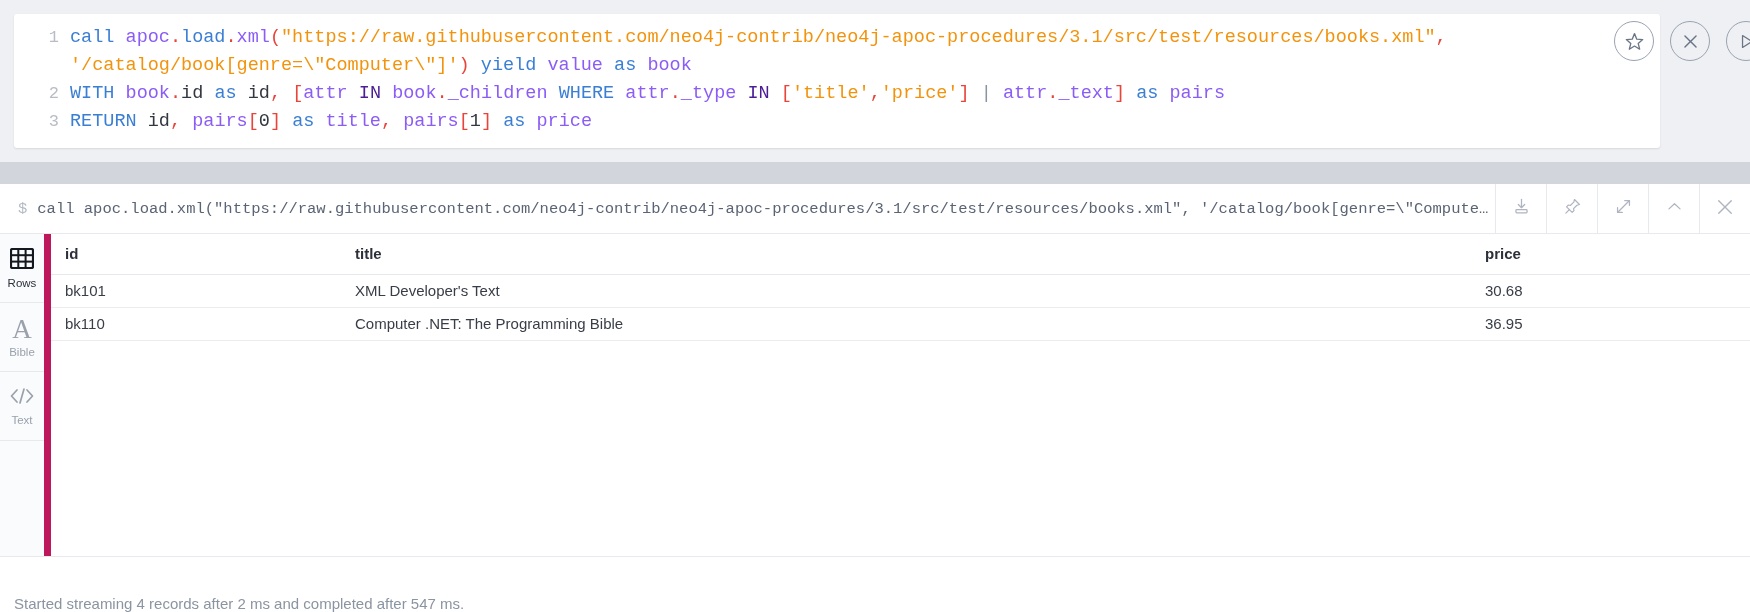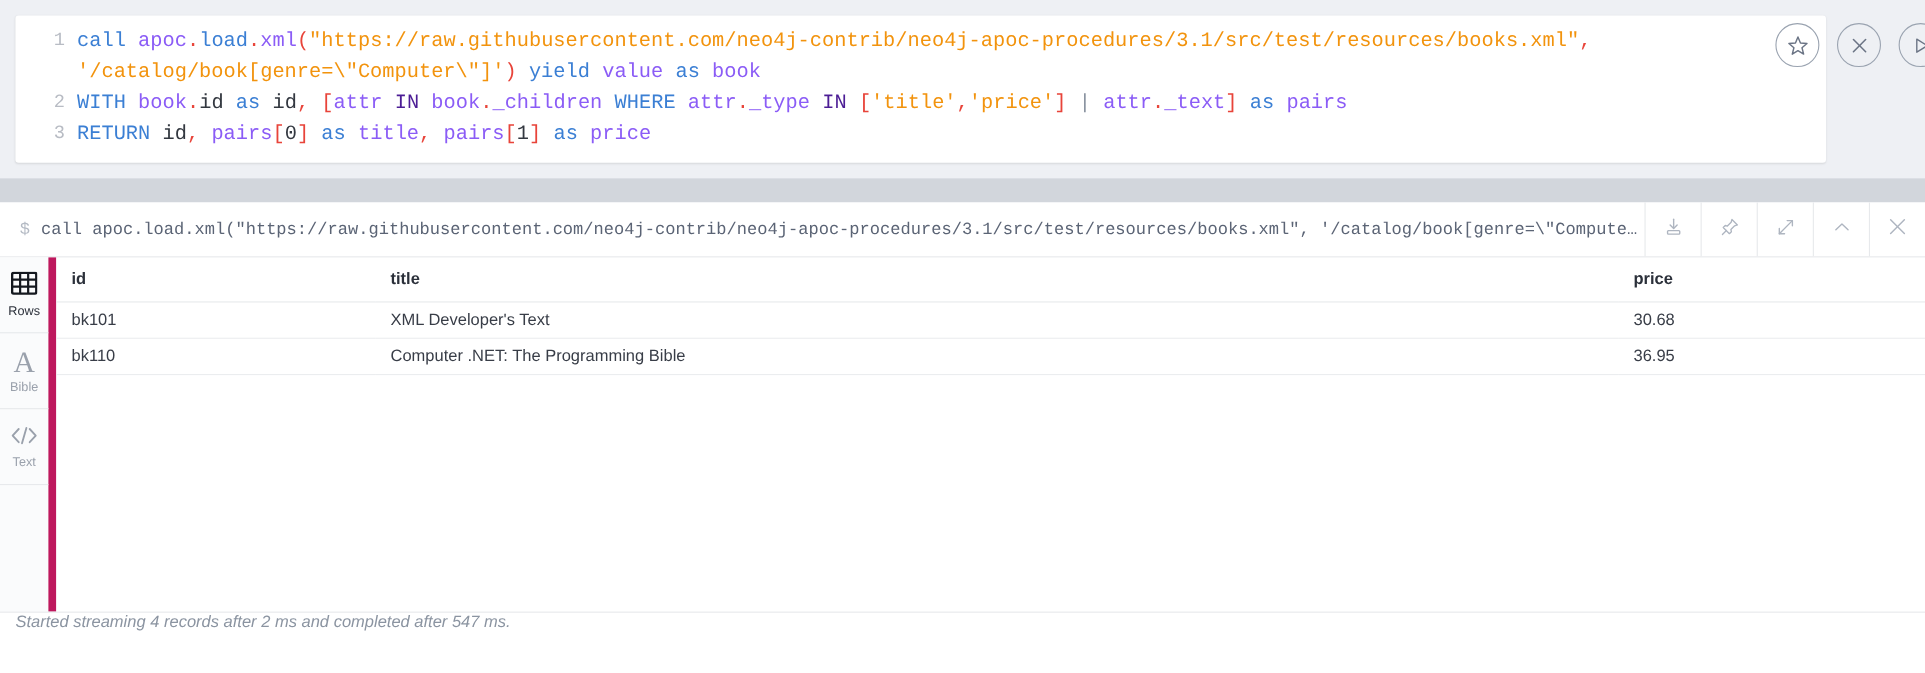--- a/index.html
+++ b/index.html
@@ -162,26 +162,25 @@
   }
   .col-id    { width:290px; }
   .col-title { width:1130px; }
   .col-price { width:auto; }
 
   .table-spacer { flex:1 1 auto; }
 
   .status-bar {
     height:56px;
     flex:0 0 56px;
-    display:flex; align-items:flex-start;
+    display:flex; align-items:flex-end;
     padding-left:14px;
     border-top:1px solid #e7e9ec;
     font-size:15px;
     color:#8b94a1;
-    font-style:italic;
   }
 </style>
 </head>
 <body>
 
 <div class="editor-area">
   <div class="editor-card">
     <div id="code-lines">
         <div class="code-line"><span class="ln">1</span><span class="code-body"><span class="t-kw">call</span><span class="t-var"> </span><span class="t-fn">apoc</span><span class="t-punc">.</span><span class="t-kw">load</span><span class="t-punc">.</span><span class="t-fn">xml</span><span class="t-punc">(</span><span class="t-str">"https://raw.githubusercontent.com/neo4j-contrib/neo4j-apoc-procedures/3.1/src/test/resources/books.xml"</span><span class="t-punc">,</span></span></div>
         <div class="code-line"><span class="ln"></span><span class="code-body"><span class="t-str">'/catalog/book[genre=\"Computer\"]'</span><span class="t-punc">)</span><span class="t-var"> </span><span class="t-kw">yield</span><span class="t-var"> </span><span class="t-fn">value</span><span class="t-var"> </span><span class="t-kw">as</span><span class="t-var"> </span><span class="t-fn">book</span></span></div>

